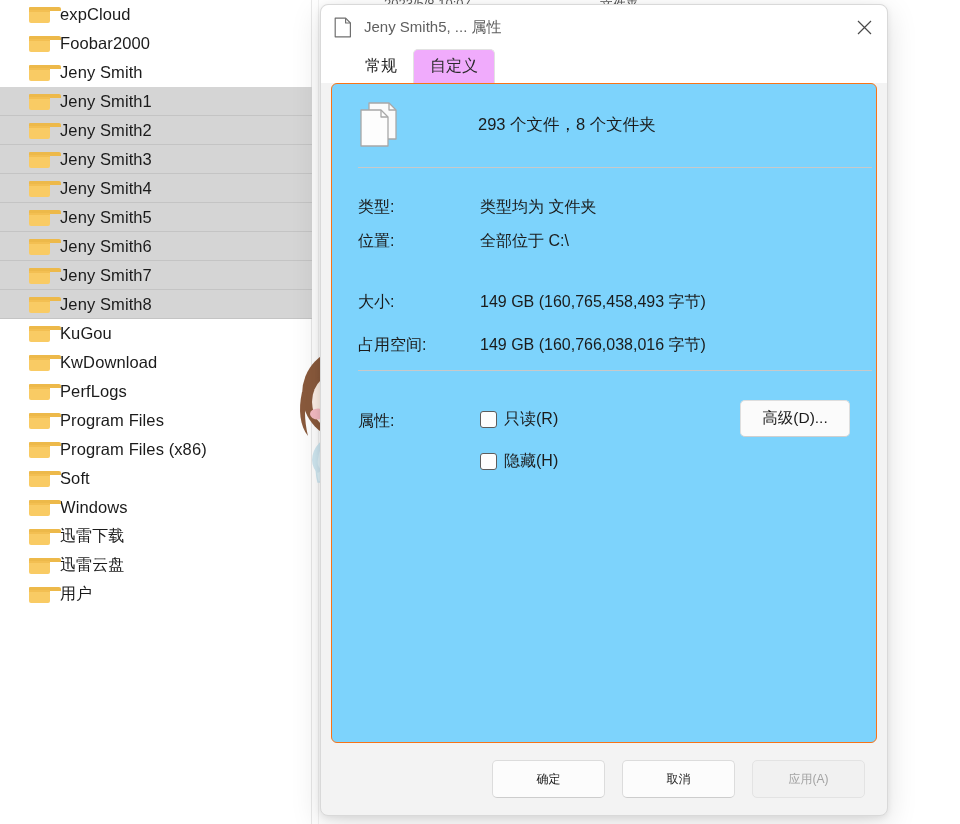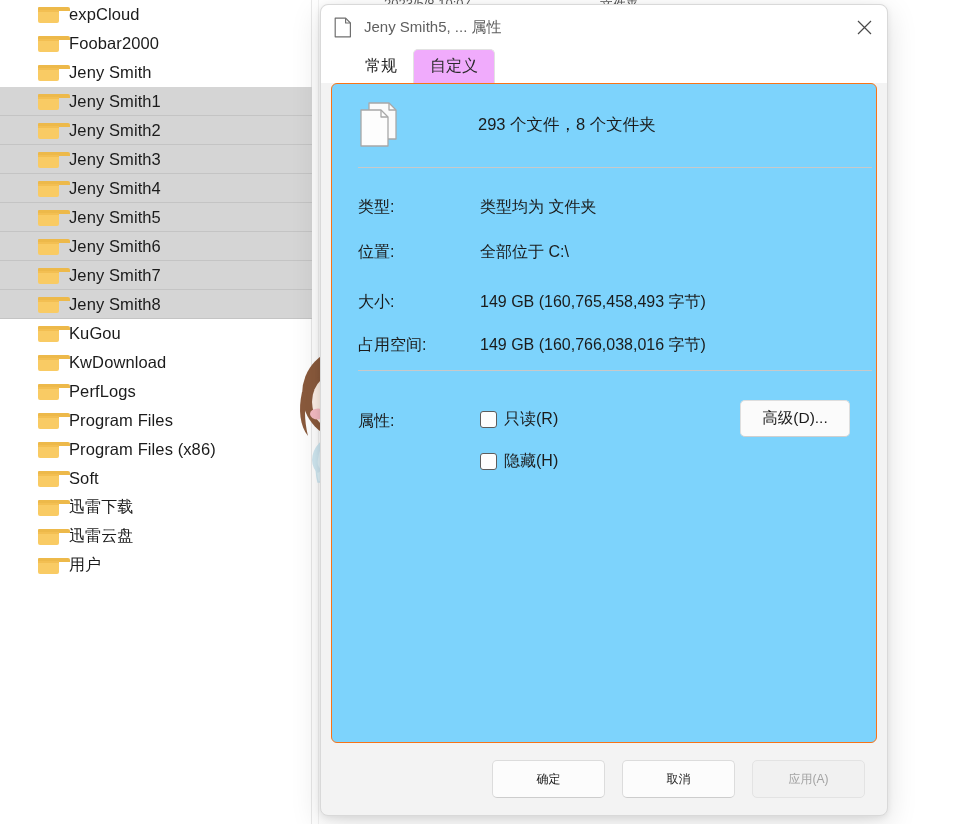--- a/index.html
+++ b/index.html
@@ -49,21 +49,21 @@
     position: absolute;
     left: 0; top: 0;
     width: 312px;
   }
 
   .file-row {
     position: relative;
     height: 29px;
     display: flex;
     align-items: center;
-    padding-left: 38px;
+    padding-left: 29px;
     background: transparent;
   }
   .file-row.selected {
     background: #d5d5d5;
     box-shadow: inset 0 -1px 0 #c4c4c4;
   }
 
   .folder-icon {
     position: relative;
     width: 21px; height: 16px;
@@ -486,20 +486,28 @@
           </span>
           <span class="file-name">Program Files (x86)</span>
         </div>
         <div class="file-row">
           <span class="folder-icon">
             <span class="tab"></span>
             <span class="body"></span>
             <span class="lip"></span>
           </span>
           <span class="file-name">Soft</span>
+        </div>
+        <div class="file-row">
+          <span class="folder-icon">
+            <span class="tab"></span>
+            <span class="body"></span>
+            <span class="lip"></span>
+          </span>
+          <span class="file-name">Windows</span>
         </div>
         <div class="file-row">
           <span class="folder-icon">
             <span class="tab"></span>
             <span class="body"></span>
             <span class="lip"></span>
           </span>
           <span class="file-name cjk">迅雷下载</span>
         </div>
         <div class="file-row">
@@ -557,21 +565,21 @@
         <span class="prop-header-text">293 个文件，8 个文件夹</span>
       </div>
 
       <div class="hr top"></div>
 
       <div class="prop-row" style="top:110px;">
         <span class="prop-label">类型:</span>
         <span class="prop-value">类型均为 文件夹</span>
       </div>
 
-      <div class="prop-row" style="top:155px;">
+      <div class="prop-row" style="top:144px;">
         <span class="prop-label">位置:</span>
         <span class="prop-value">全部位于 C:\</span>
       </div>
 
       <div class="prop-row" style="top:205px;">
         <span class="prop-label">大小:</span>
         <span class="prop-value">149 GB (160,765,458,493 字节)</span>
       </div>
 
       <div class="prop-row" style="top:248px;">

